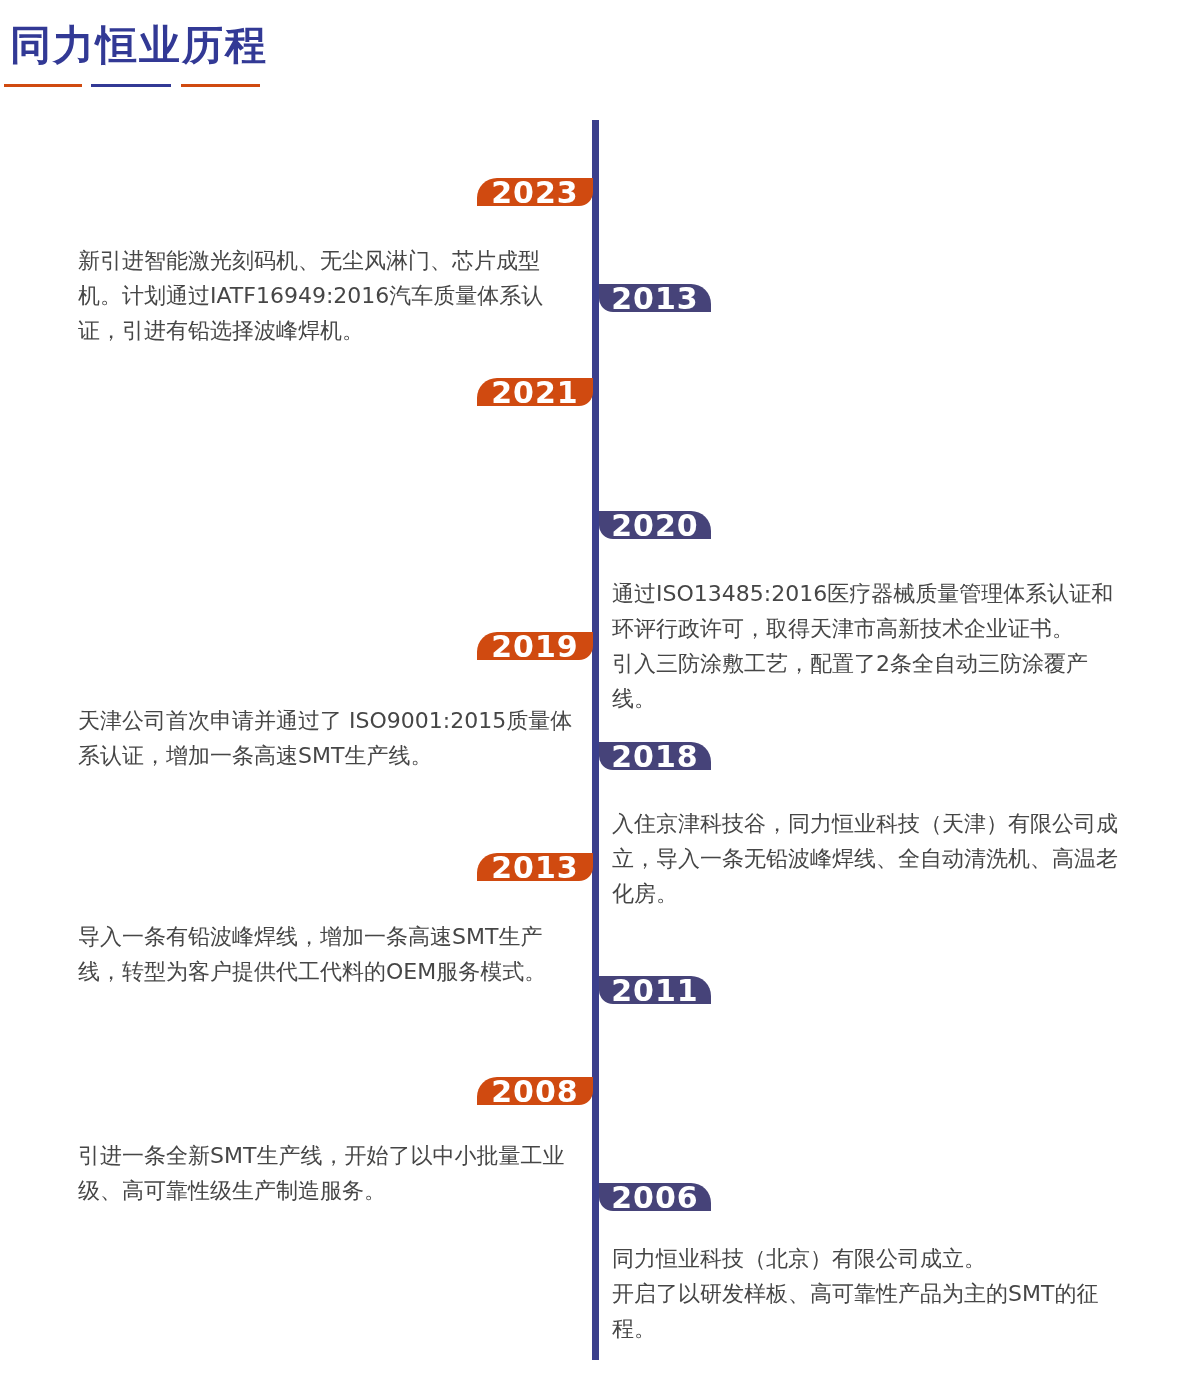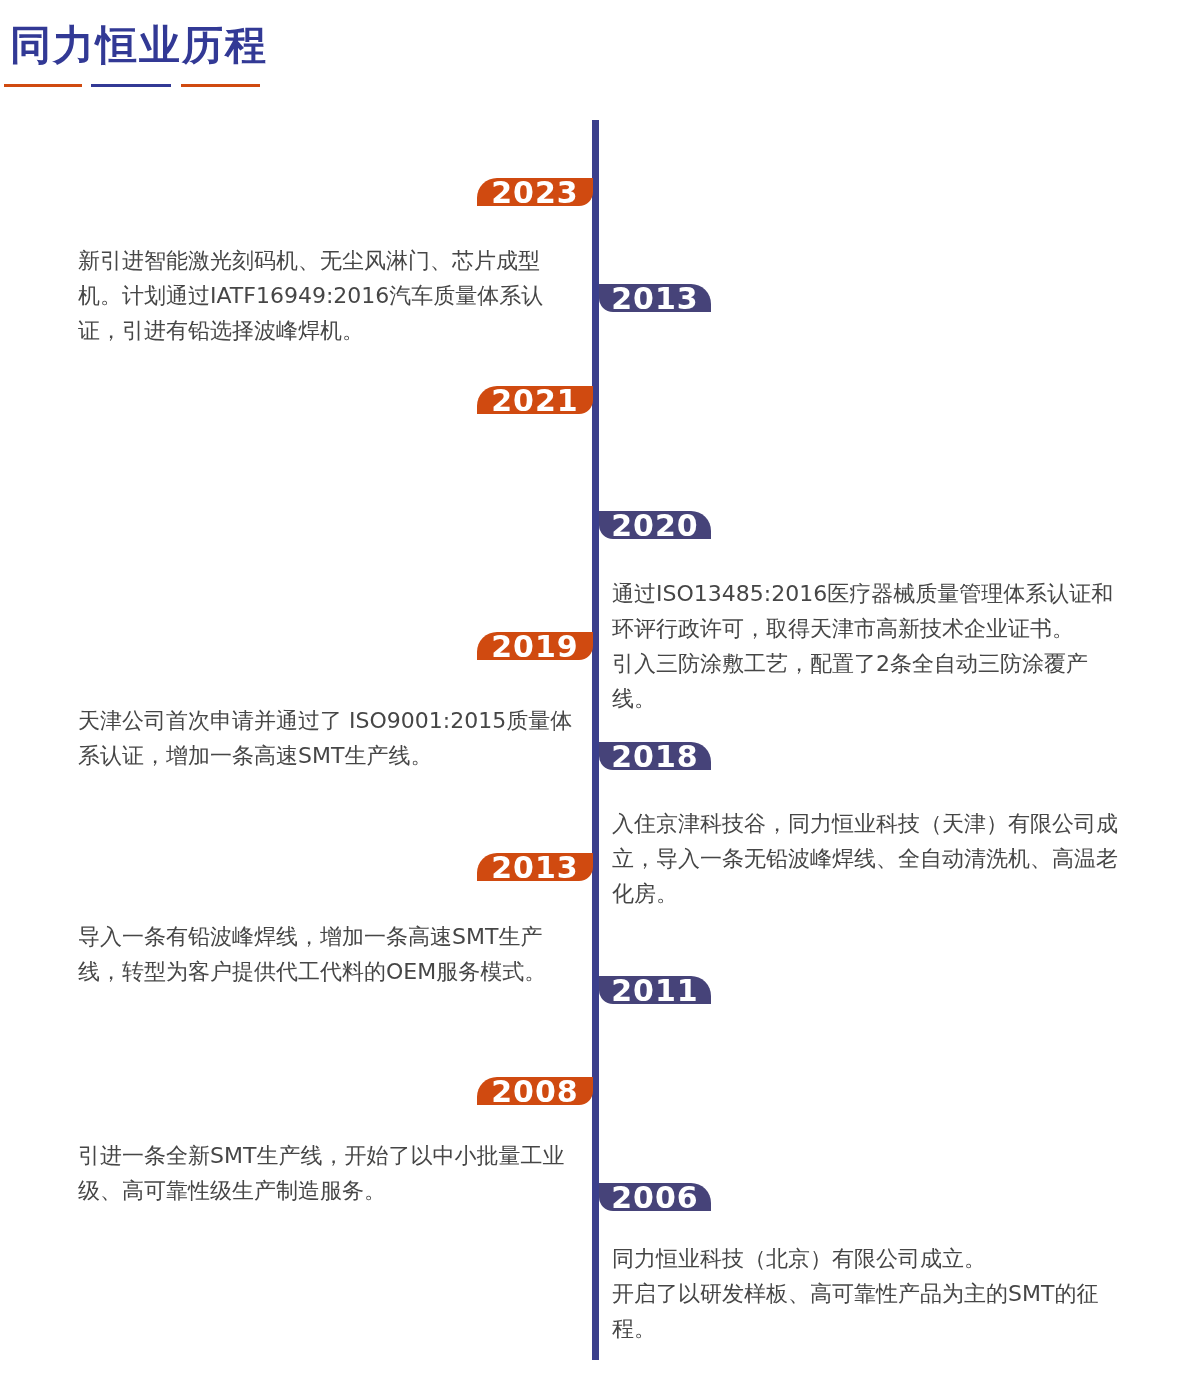--- a/index.html
+++ b/index.html
@@ -64,21 +64,21 @@
   <div class="title-bar b2"></div>
   <div class="title-bar b3"></div>
 
   <div class="axis"></div>
 
   <div class="badge left" style="top:178px">2023</div>
   <div class="desc left" style="top:243px">新引进智能激光刻码机、无尘风淋门、芯片成型机。计划通过IATF16949:2016汽车质量体系认证，引进有铅选择波峰焊机。</div>
 
   <div class="badge right" style="top:284px">2013</div>
 
-  <div class="badge left" style="top:386px">2021</div>
+  <div class="badge left" style="top:378px">2021</div>
 
   <div class="badge right" style="top:511px">2020</div>
   <div class="desc right" style="top:576px">通过ISO13485:2016医疗器械质量管理体系认证和环评行政许可，取得天津市高新技术企业证书。
 引入三防涂敷工艺，配置了2条全自动三防涂覆产线。</div>
 
   <div class="badge left" style="top:632px">2019</div>
   <div class="desc left" style="top:703px">天津公司首次申请并通过了 ISO9001:2015质量体系认证，增加一条高速SMT生产线。</div>
 
   <div class="badge right" style="top:742px">2018</div>
   <div class="desc right" style="top:806px">入住京津科技谷，同力恒业科技（天津）有限公司成立，导入一条无铅波峰焊线、全自动清洗机、高温老化房。</div>

